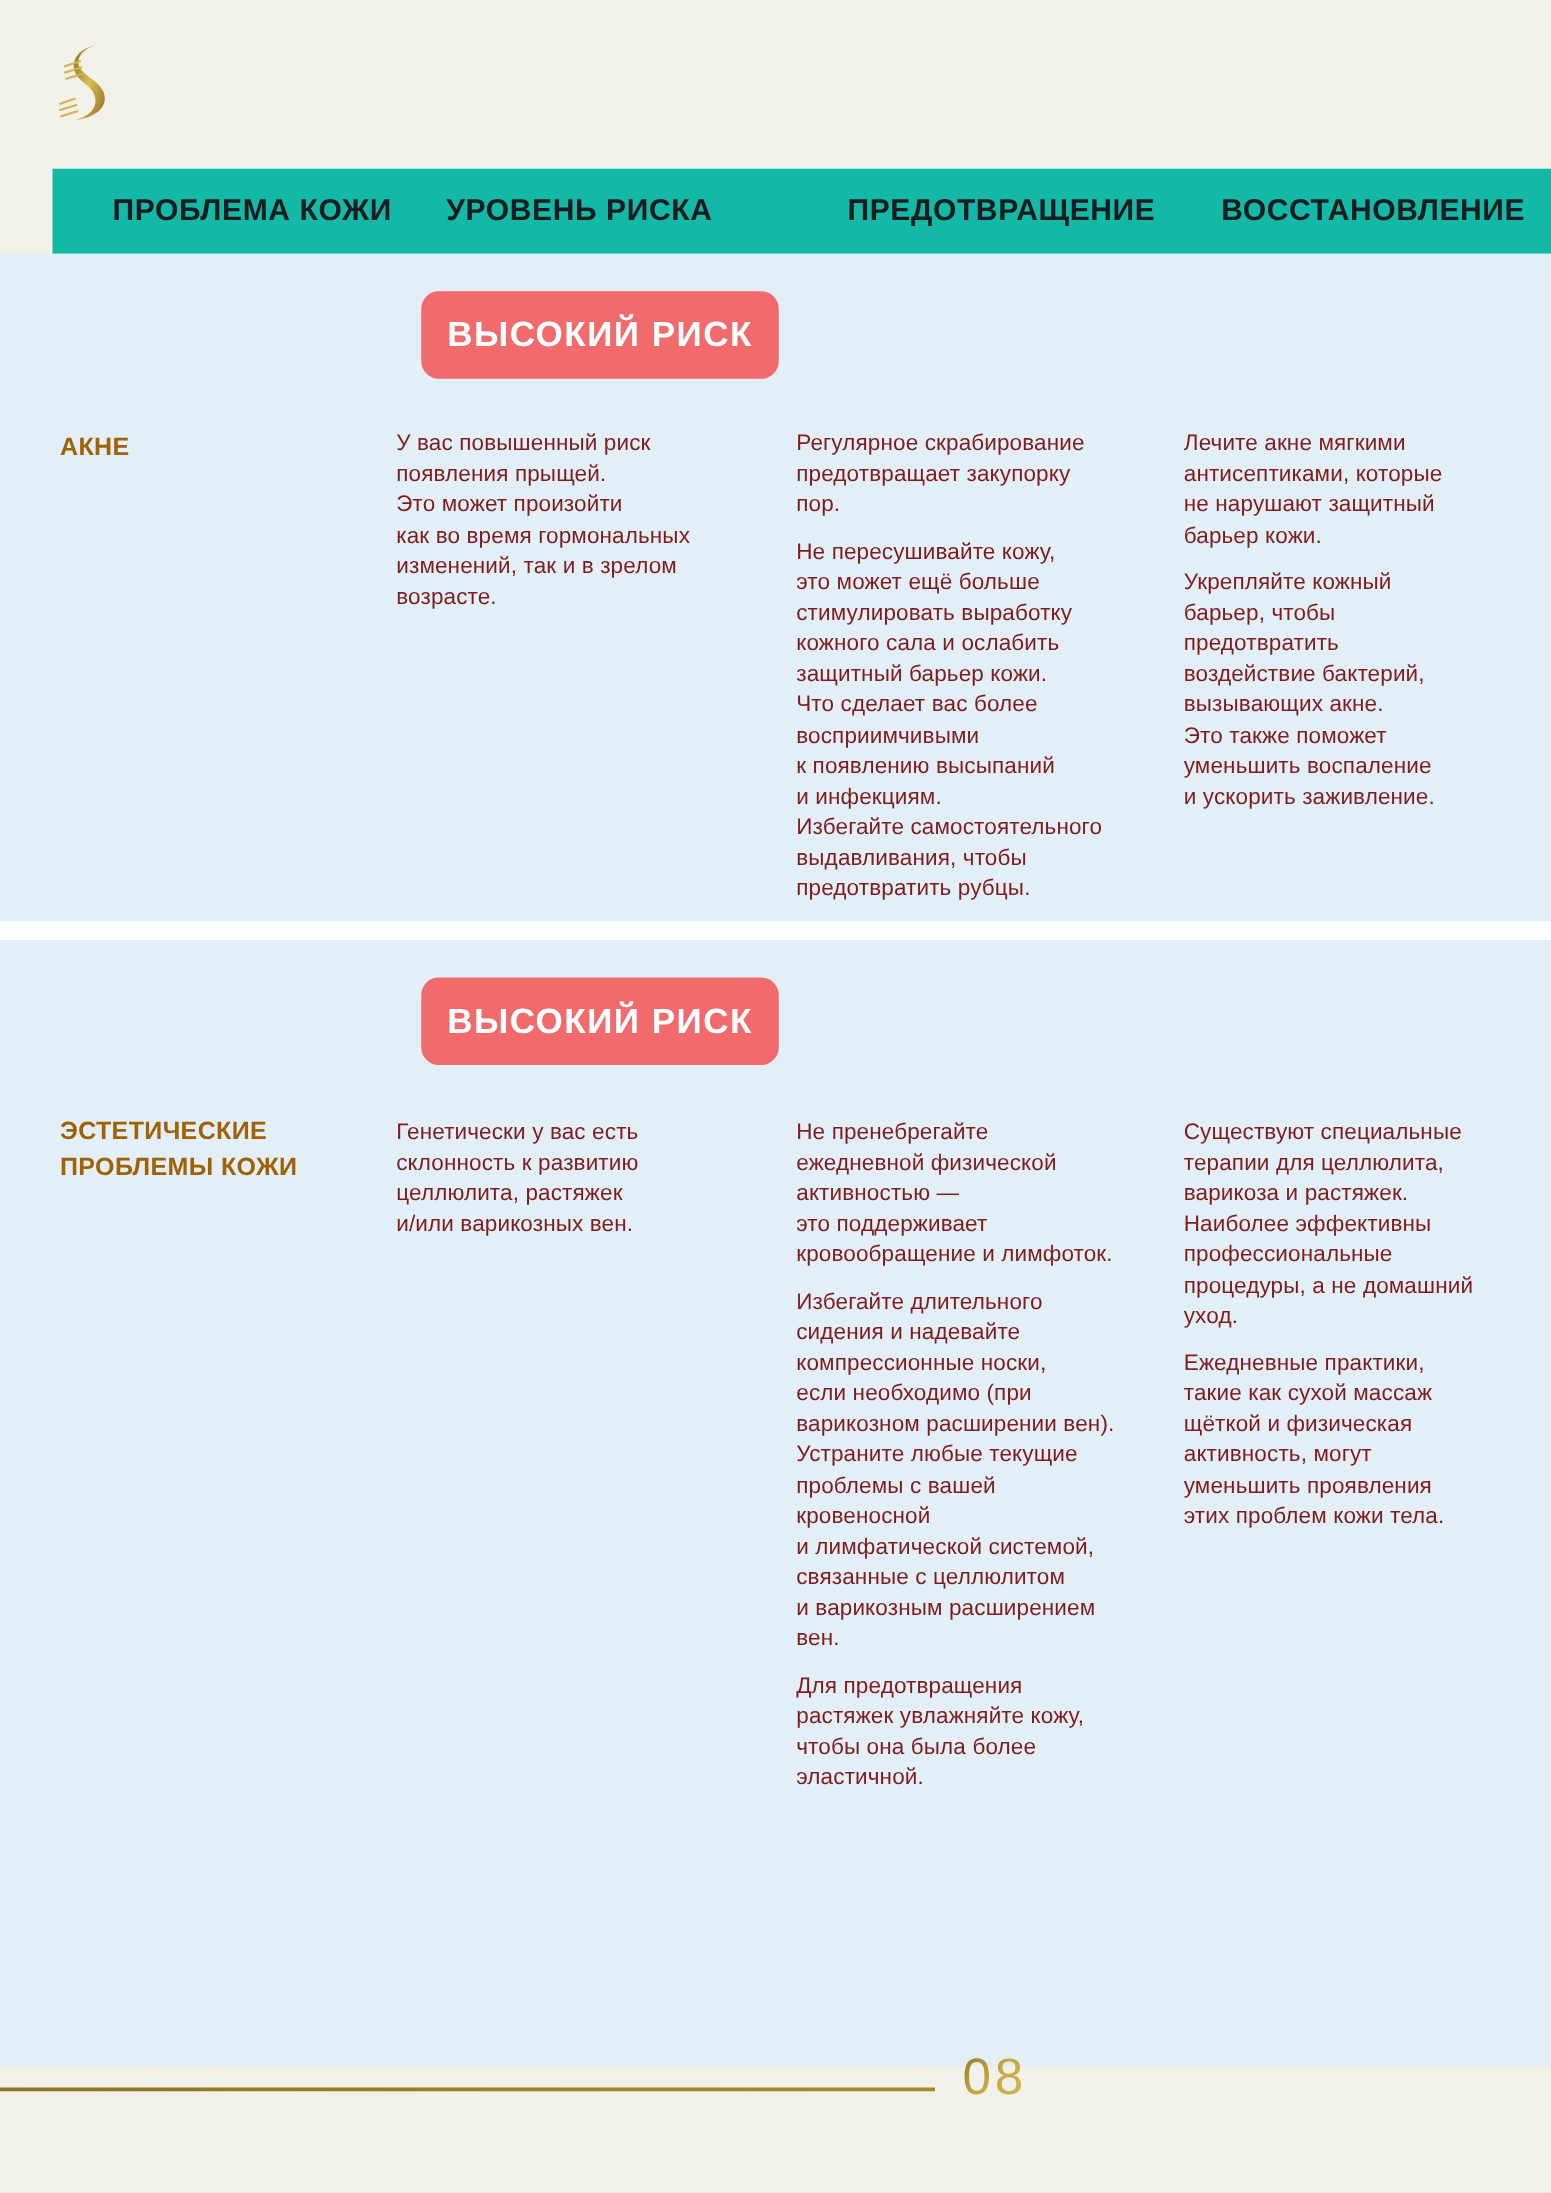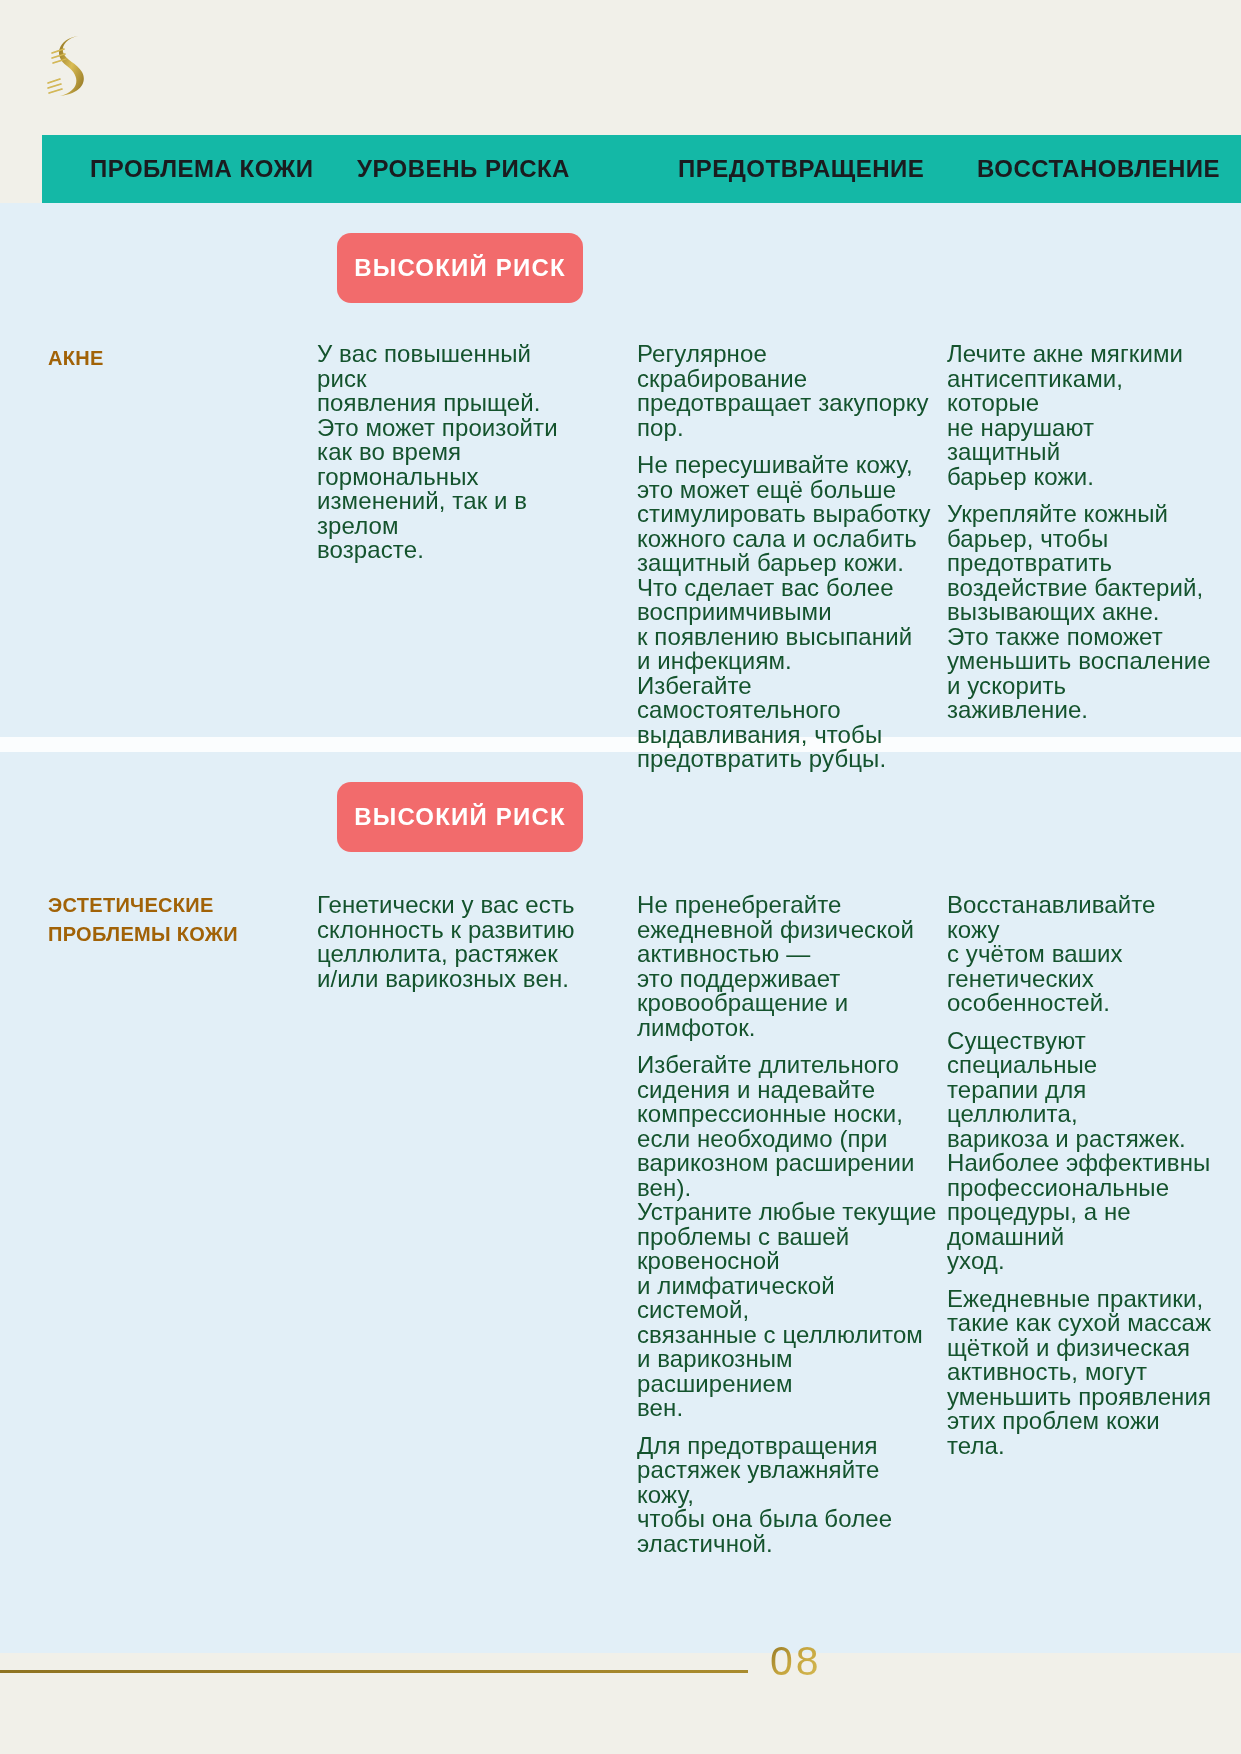--- a/index.html
+++ b/index.html
@@ -25,38 +25,38 @@
   .col-h2{left:315px;}
   .col-h3{left:636px;}
   .col-h4{left:935px;}
   .panel{
     position:absolute;left:0;width:1241px;background:#E2EFF7;
   }
   .panel-1{top:203px;height:534px;}
   .panel-gap{position:absolute;left:0;top:737px;width:1241px;height:15px;background:#FBFDFE;}
   .panel-2{top:752px;height:901px;}
   .risk-badge{
-    position:absolute;left:337px;width:246px;height:70px;
+    position:absolute;left:337px;width:286px;height:70px;
     background:#F26B6C;border-radius:14px;
     display:flex;align-items:center;justify-content:center;
-    color:#FFFFFF;font-size:24px;font-weight:700;letter-spacing:1.2px;
+    color:#FFFFFF;font-size:28px;font-weight:700;letter-spacing:1.2px;
     white-space:nowrap;
   }
   .badge-1{top:233px;}
   .badge-2{top:782px;}
   .problem-label{
     position:absolute;left:48px;width:250px;
     font-size:20px;font-weight:700;color:#a16207;line-height:29px;
     white-space:pre-line;letter-spacing:.3px;
   }
   .problem-1{top:344px;}
   .problem-2{top:891px;}
   .cell{
     position:absolute;
-    font-size:24px;line-height:24.5px;color:#14532d;
+    font-size:18px;line-height:24.5px;color:#7f1d1d;
     letter-spacing:.1px;
   }
   .cell p{margin:0 0 13px 0;white-space:pre-line;}
   .cell p:last-child{margin-bottom:0;}
   .risk-cell{left:317px;width:260px;}
   .prev-cell{left:637px;width:300px;}
   .rec-cell{left:947px;width:265px;}
   .row-1{top:342px;}
   .row-2{top:893px;}
   .footer-line{
@@ -183,24 +183,20 @@
 связанные с целлюлитом
 и варикозным расширением
 вен.</p>
     <p>Для предотвращения
 растяжек увлажняйте кожу,
 чтобы она была более
 эластичной.</p>
   </div>
 
   <div class="cell rec-cell row-2">
-    <p>Восстанавливайте кожу
-с учётом ваших
-генетических
-особенностей.</p>
     <p>Существуют специальные
 терапии для целлюлита,
 варикоза и растяжек.
 Наиболее эффективны
 профессиональные
 процедуры, а не домашний
 уход.</p>
     <p>Ежедневные практики,
 такие как сухой массаж
 щёткой и физическая

